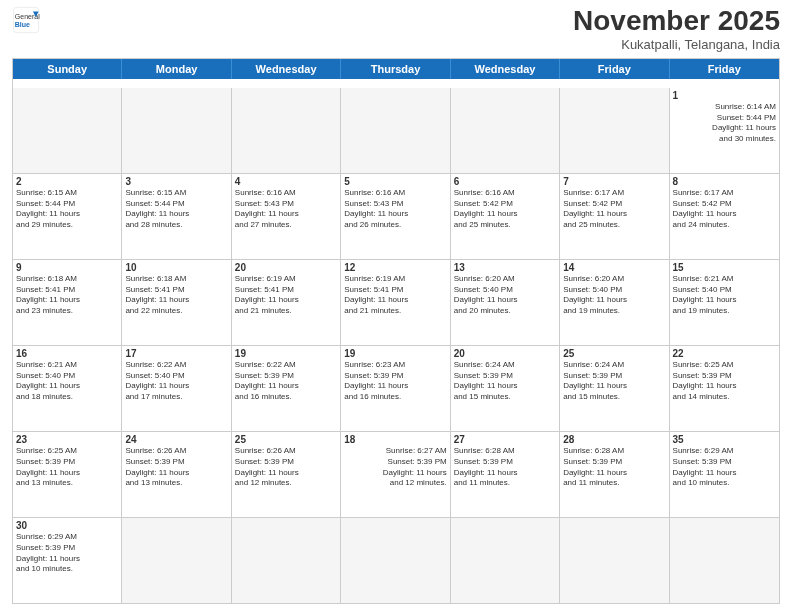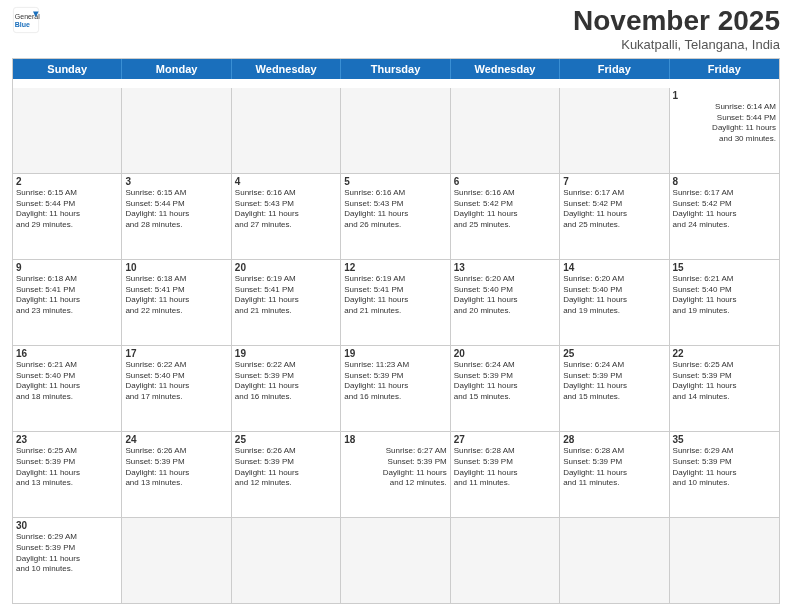--- a/index.html
+++ b/index.html
@@ -268,21 +268,21 @@
           </div>
           <div class="cal-cell">
             <span class="day-num">19</span>
             <div class="cell-info" style="white-space: pre-line;">Sunrise: 6:22 AM
 Sunset: 5:39 PM
 Daylight: 11 hours
 and 16 minutes.</div>
           </div>
           <div class="cal-cell">
             <span class="day-num">19</span>
-            <div class="cell-info" style="white-space: pre-line;">Sunrise: 11:23 AM
+            <div class="cell-info" style="white-space: pre-line;">Sunrise: 6:23 AM
 Sunset: 5:39 PM
 Daylight: 11 hours
 and 16 minutes.</div>
           </div>
           <div class="cal-cell">
             <span class="day-num">20</span>
             <div class="cell-info" style="white-space: pre-line;">Sunrise: 6:24 AM
 Sunset: 5:39 PM
 Daylight: 11 hours
 and 15 minutes.</div>

